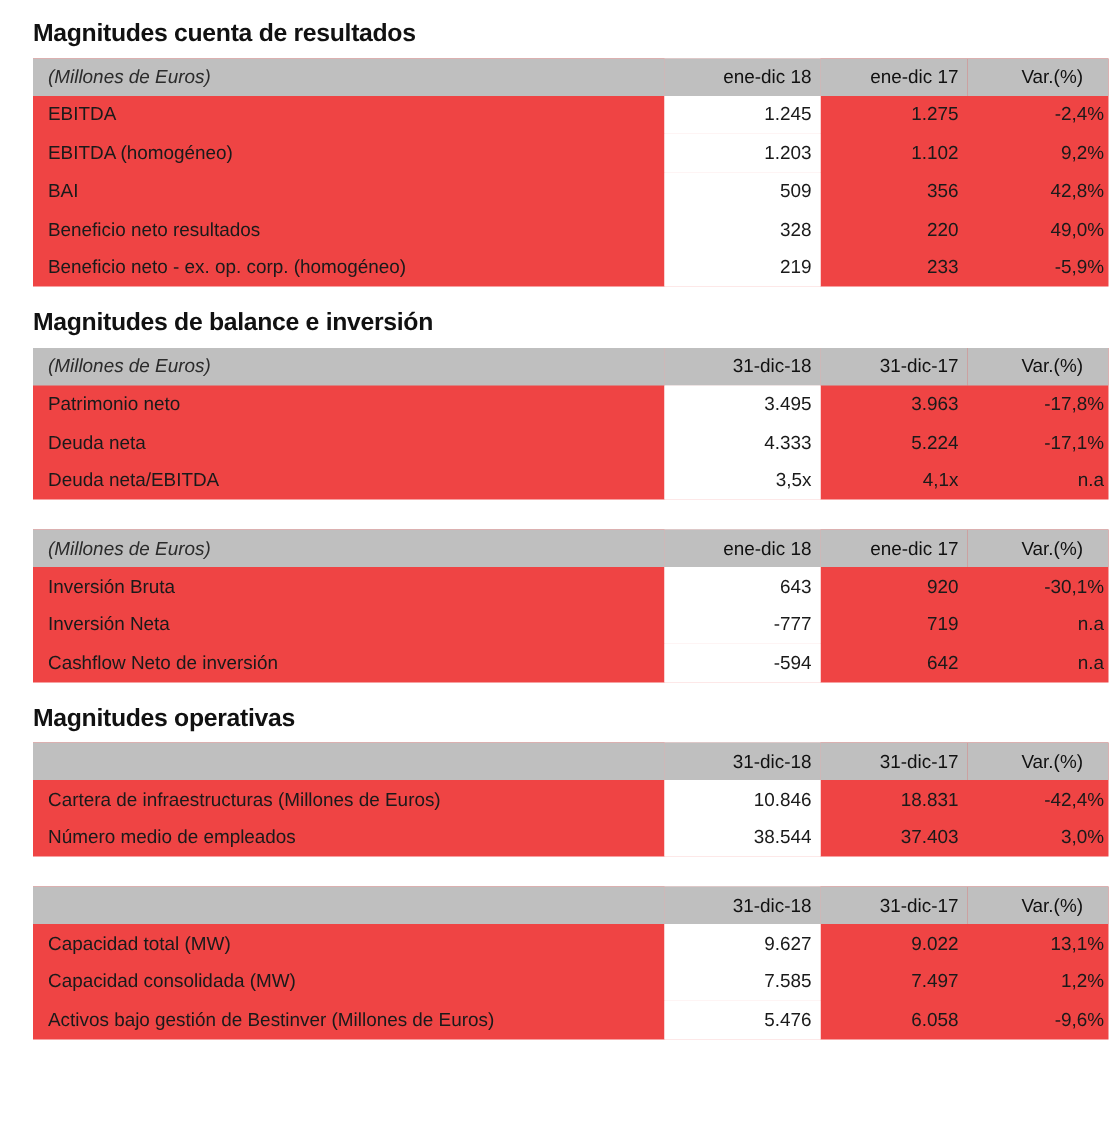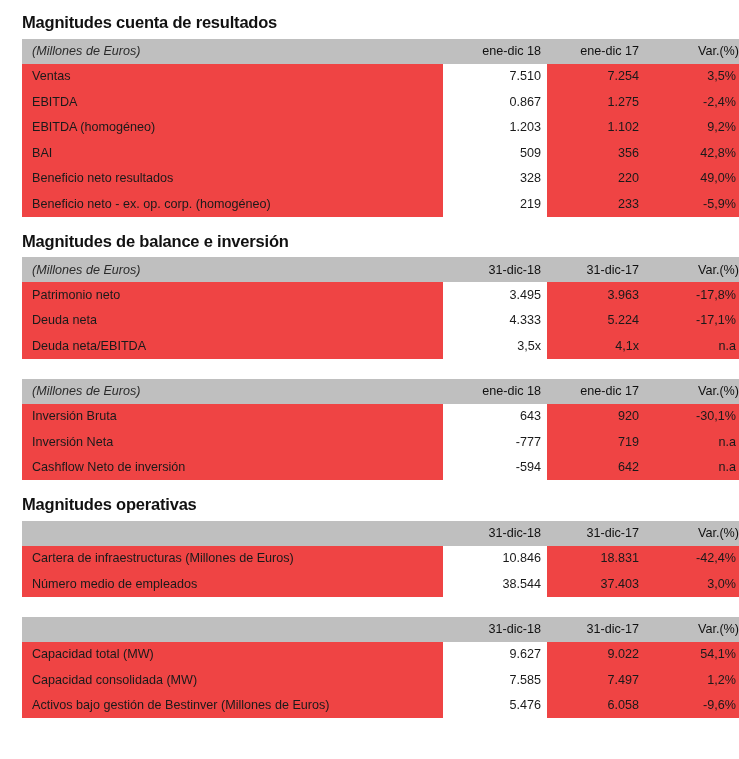--- a/index.html
+++ b/index.html
@@ -63,21 +63,21 @@
     vertical-align: middle;
     white-space: nowrap;
   }
   .tbl thead th.unit {
     text-align: left;
     font-weight: normal;
     font-style: italic;
     color: #2b2b2b;
   }
   .tbl thead th.num { text-align: right; }
-  .tbl thead th.var { text-align: right; padding-right: 0; }
+  .tbl thead th.var { text-align: right; padding-right: 17px; }
 
   .tbl tbody td {
     height: 25.5px;
     padding: 0 6px 0 10px;
     border: 0;
     vertical-align: middle;
     white-space: nowrap;
     color: #1a1a1a;
   }
   .tbl tbody td.label { text-align: left; }
@@ -111,28 +111,22 @@
         <thead>
           <tr>
             <th class="unit">(Millones de Euros)</th>
             <th class="num v1">ene-dic 18</th>
             <th class="num">ene-dic 17</th>
             <th class="var">Var.(%)</th>
           </tr>
         </thead>
         <tbody>
           <tr>
-            <td class="label">Ventas</td>
-            <td class="num v1">7.510</td>
-            <td class="num">7.254</td>
-            <td class="var">3,5%</td>
-          </tr>
-          <tr>
             <td class="label">EBITDA</td>
-            <td class="num v1">0.867</td>
+            <td class="num v1">1.245</td>
             <td class="num">1.275</td>
             <td class="var">-2,4%</td>
           </tr>
           <tr>
             <td class="label">EBITDA (homogéneo)</td>
             <td class="num v1">1.203</td>
             <td class="num">1.102</td>
             <td class="var">9,2%</td>
           </tr>
           <tr>
@@ -278,21 +272,21 @@
             <th class="num v1">31-dic-18</th>
             <th class="num">31-dic-17</th>
             <th class="var">Var.(%)</th>
           </tr>
         </thead>
         <tbody>
           <tr>
             <td class="label">Capacidad total (MW)</td>
             <td class="num v1">9.627</td>
             <td class="num">9.022</td>
-            <td class="var">54,1%</td>
+            <td class="var">13,1%</td>
           </tr>
           <tr>
             <td class="label">Capacidad consolidada (MW)</td>
             <td class="num v1">7.585</td>
             <td class="num">7.497</td>
             <td class="var">1,2%</td>
           </tr>
           <tr>
             <td class="label">Activos bajo gestión de Bestinver (Millones de Euros)</td>
             <td class="num v1">5.476</td>

